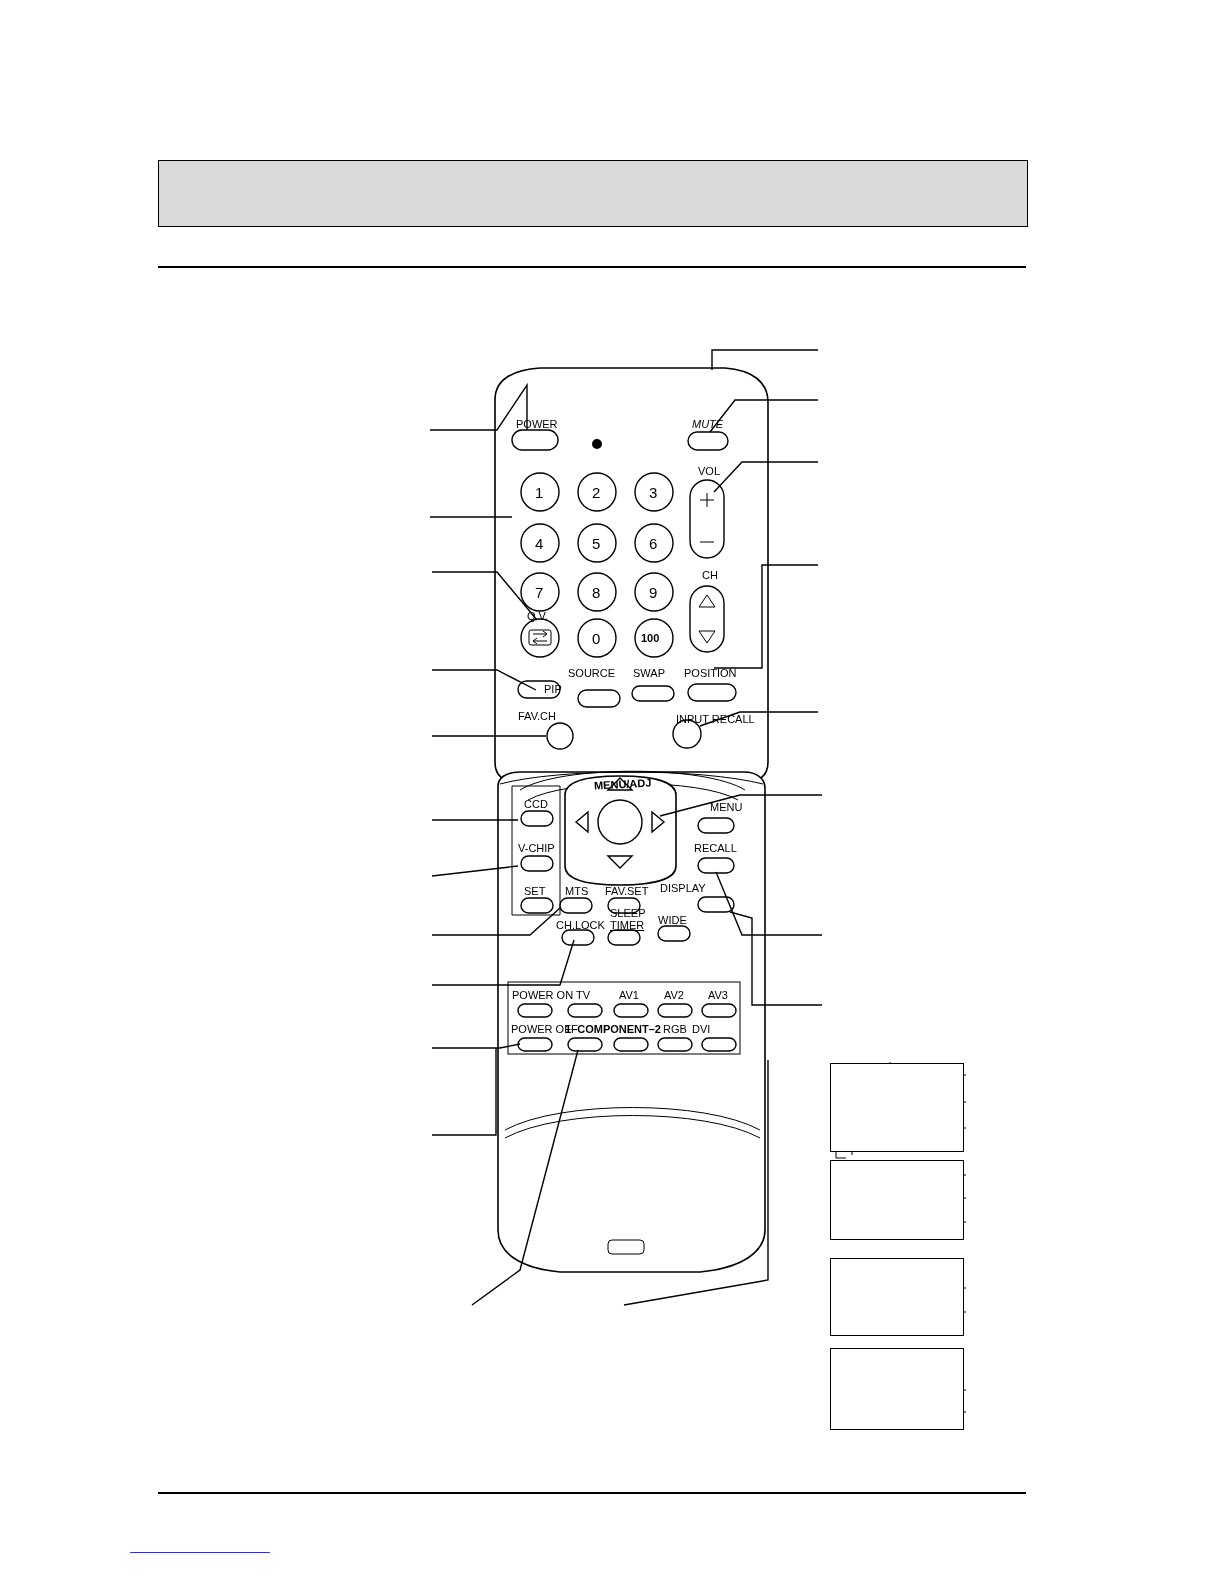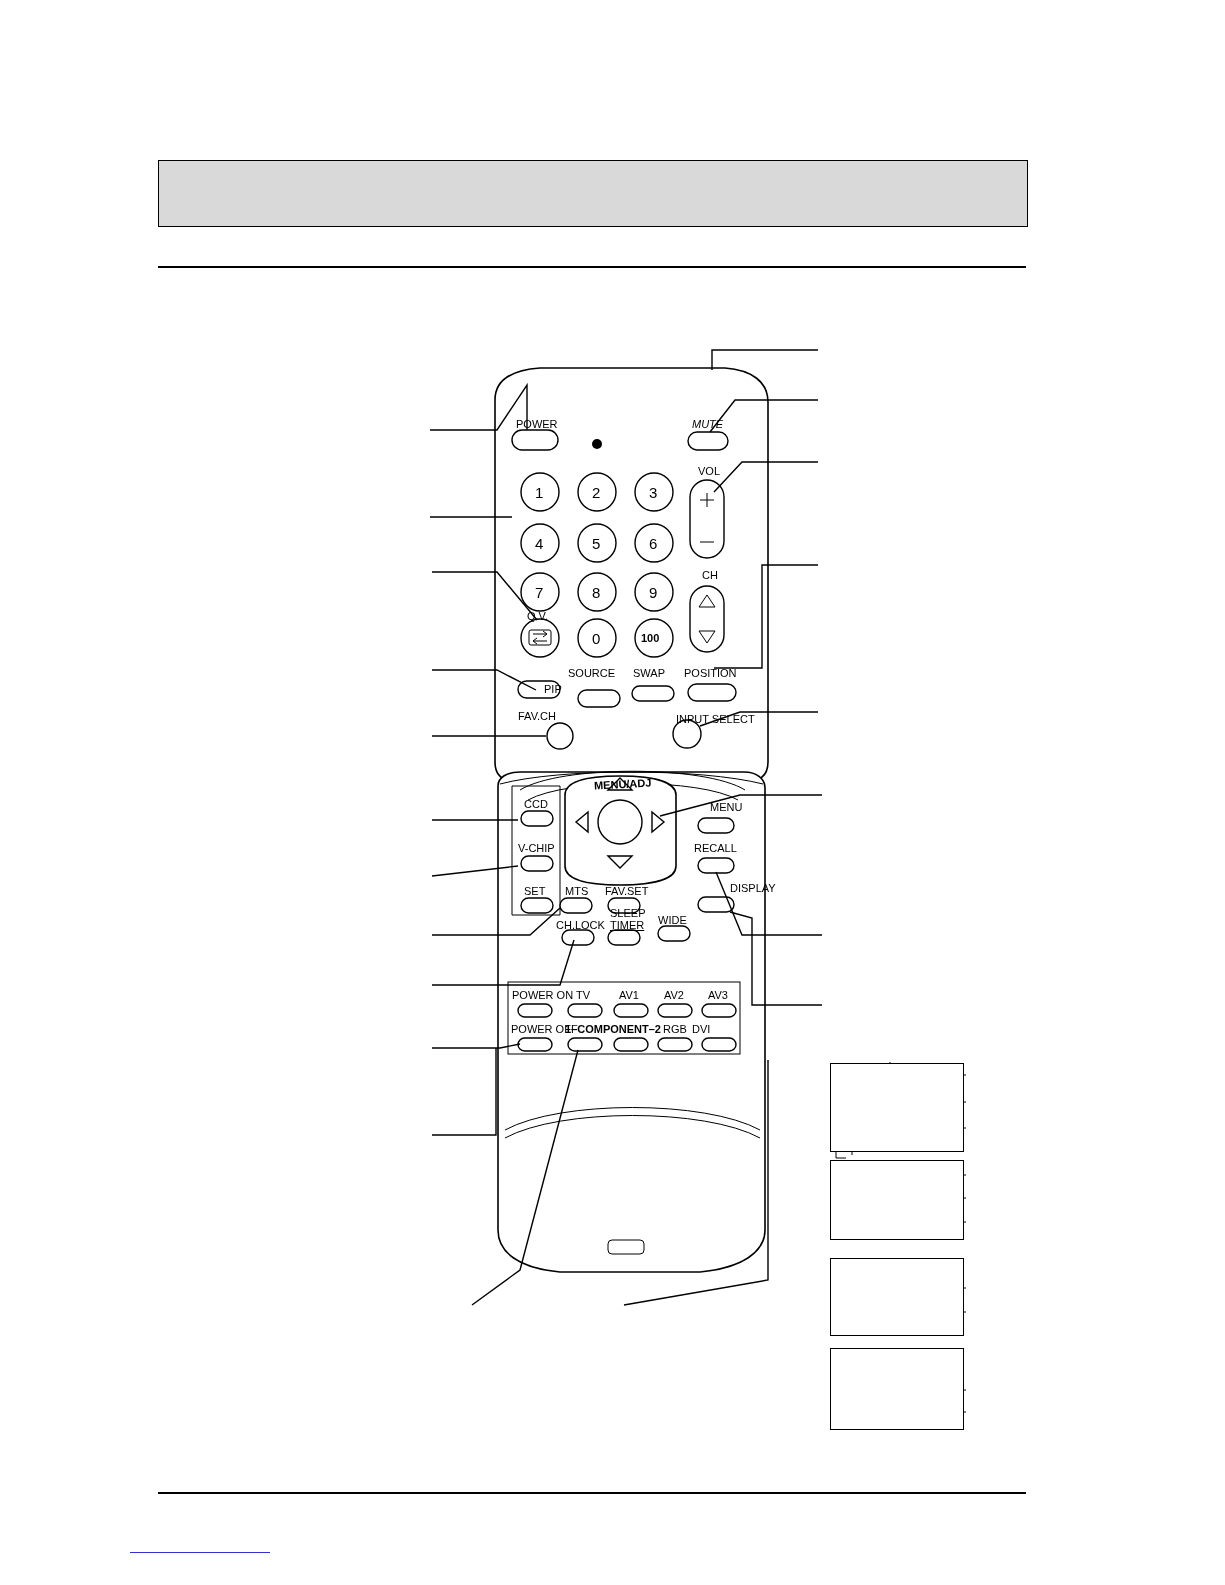--- a/index.html
+++ b/index.html
@@ -178,38 +178,38 @@
   <span class="num" style="left:649px;top:584px;">9</span>
   <span class="num" style="left:592px;top:630px;">0</span>
   <span class="num sm" style="left:641px;top:632px;">100</span>
 
   <span class="lbl" style="left:544px;top:668px;margin-top:16px;">PIP</span>
   <span class="lbl" style="left:568px;top:668px;">SOURCE</span>
   <span class="lbl" style="left:633px;top:668px;">SWAP</span>
   <span class="lbl" style="left:684px;top:668px;">POSITION</span>
 
   <span class="lbl" style="left:518px;top:711px;">FAV.CH</span>
-  <span class="lbl" style="left:676px;top:714px;">INPUT SELECT</span>
+  <span class="lbl" style="left:676px;top:714px;">INPUT RECALL</span>
 
   <span class="lbl b" style="left:594px;top:779px;transform:rotate(-3deg);">MENU/ADJ</span>
 
   <span class="lbl" style="left:524px;top:799px;">CCD</span>
   <span class="lbl" style="left:518px;top:843px;">V-CHIP</span>
   <span class="lbl" style="left:524px;top:886px;">SET</span>
 
   <span class="lbl" style="left:565px;top:886px;">MTS</span>
   <span class="lbl" style="left:605px;top:886px;">FAV.SET</span>
   <span class="lbl" style="left:556px;top:920px;">CH.LOCK</span>
   <span class="lbl" style="left:610px;top:908px;">SLEEP</span>
   <span class="lbl" style="left:610px;top:920px;text-decoration:underline;">TIMER</span>
   <span class="lbl" style="left:658px;top:915px;">WIDE</span>
 
   <span class="lbl" style="left:698px;top:802px;padding-left:12px;">MENU</span>
   <span class="lbl" style="left:694px;top:843px;">RECALL</span>
-  <span class="lbl" style="left:730px;top:883px;text-align:center;">DISPLAY</span>
+  <span class="lbl" style="left:660px;top:883px;text-align:center;">DISPLAY</span>
 
   <span class="lbl" style="left:512px;top:990px;">POWER ON</span>
   <span class="lbl" style="left:576px;top:990px;">TV</span>
   <span class="lbl" style="left:619px;top:990px;">AV1</span>
   <span class="lbl" style="left:664px;top:990px;">AV2</span>
   <span class="lbl" style="left:708px;top:990px;">AV3</span>
   <span class="lbl" style="left:511px;top:1024px;">POWER OFF</span>
   <span class="lbl b" style="left:565px;top:1024px;">1–COMPONENT–2</span>
   <span class="lbl" style="left:663px;top:1024px;">RGB</span>
   <span class="lbl" style="left:692px;top:1024px;">DVI</span>

